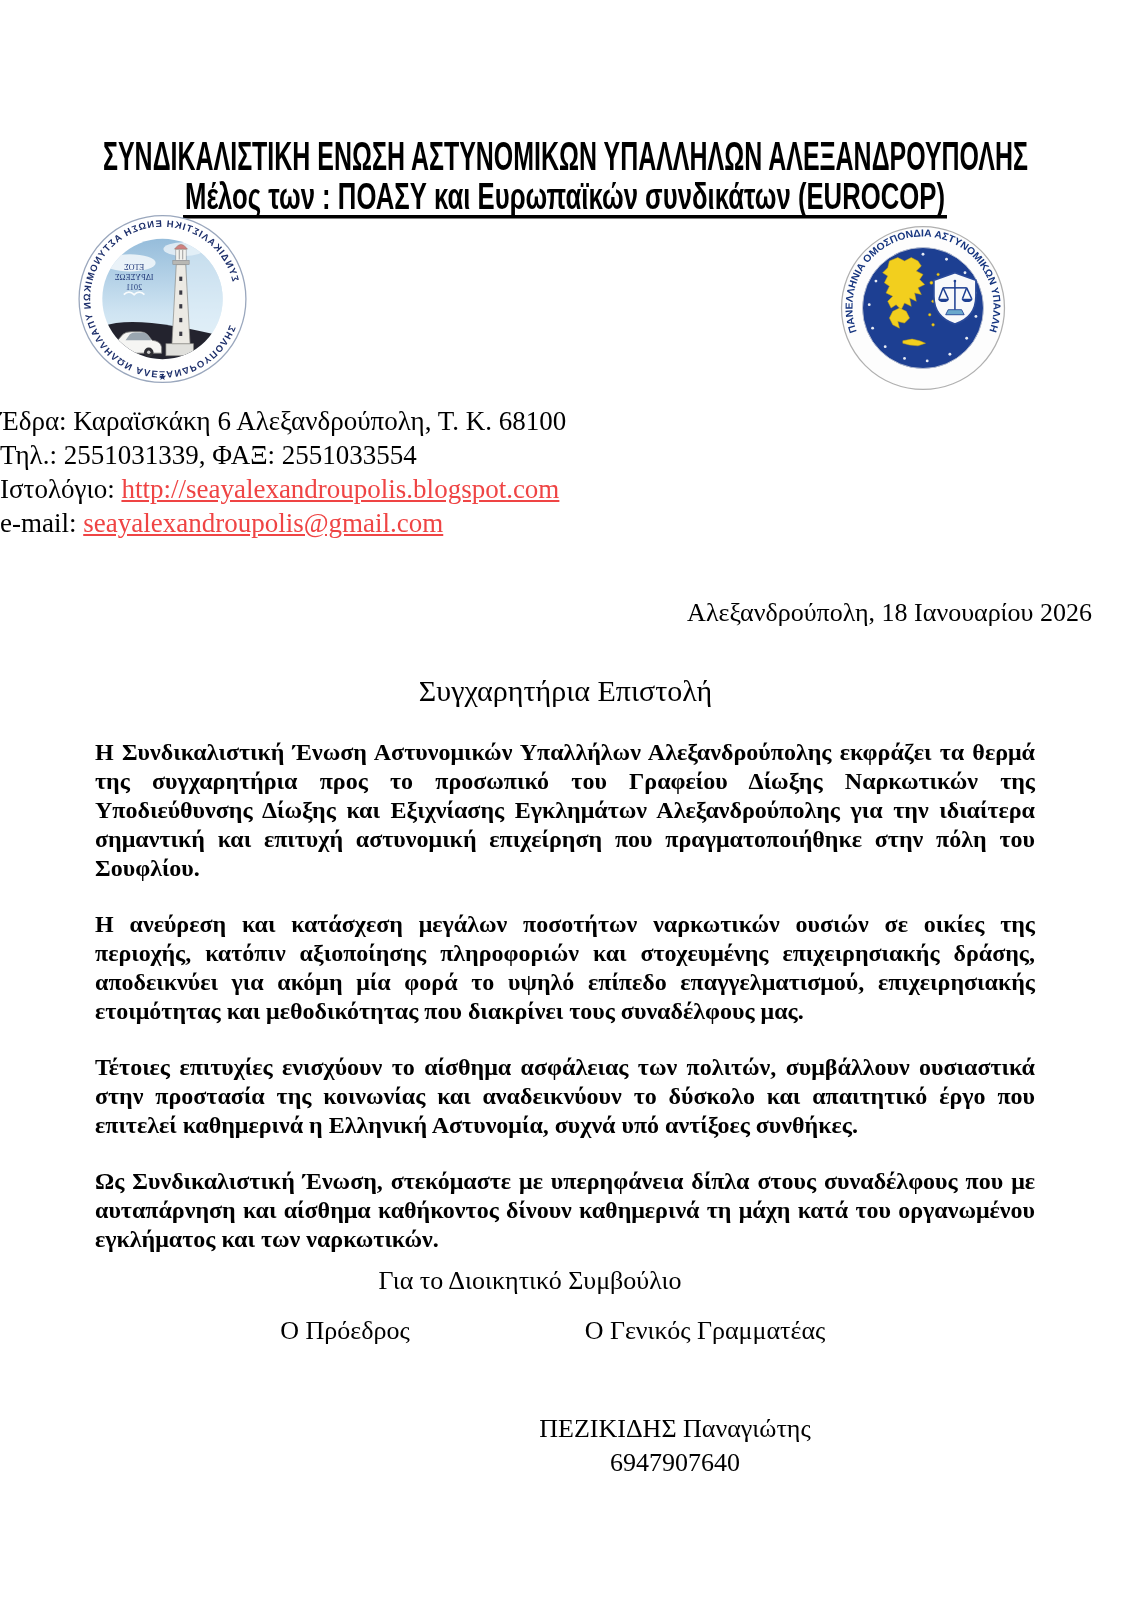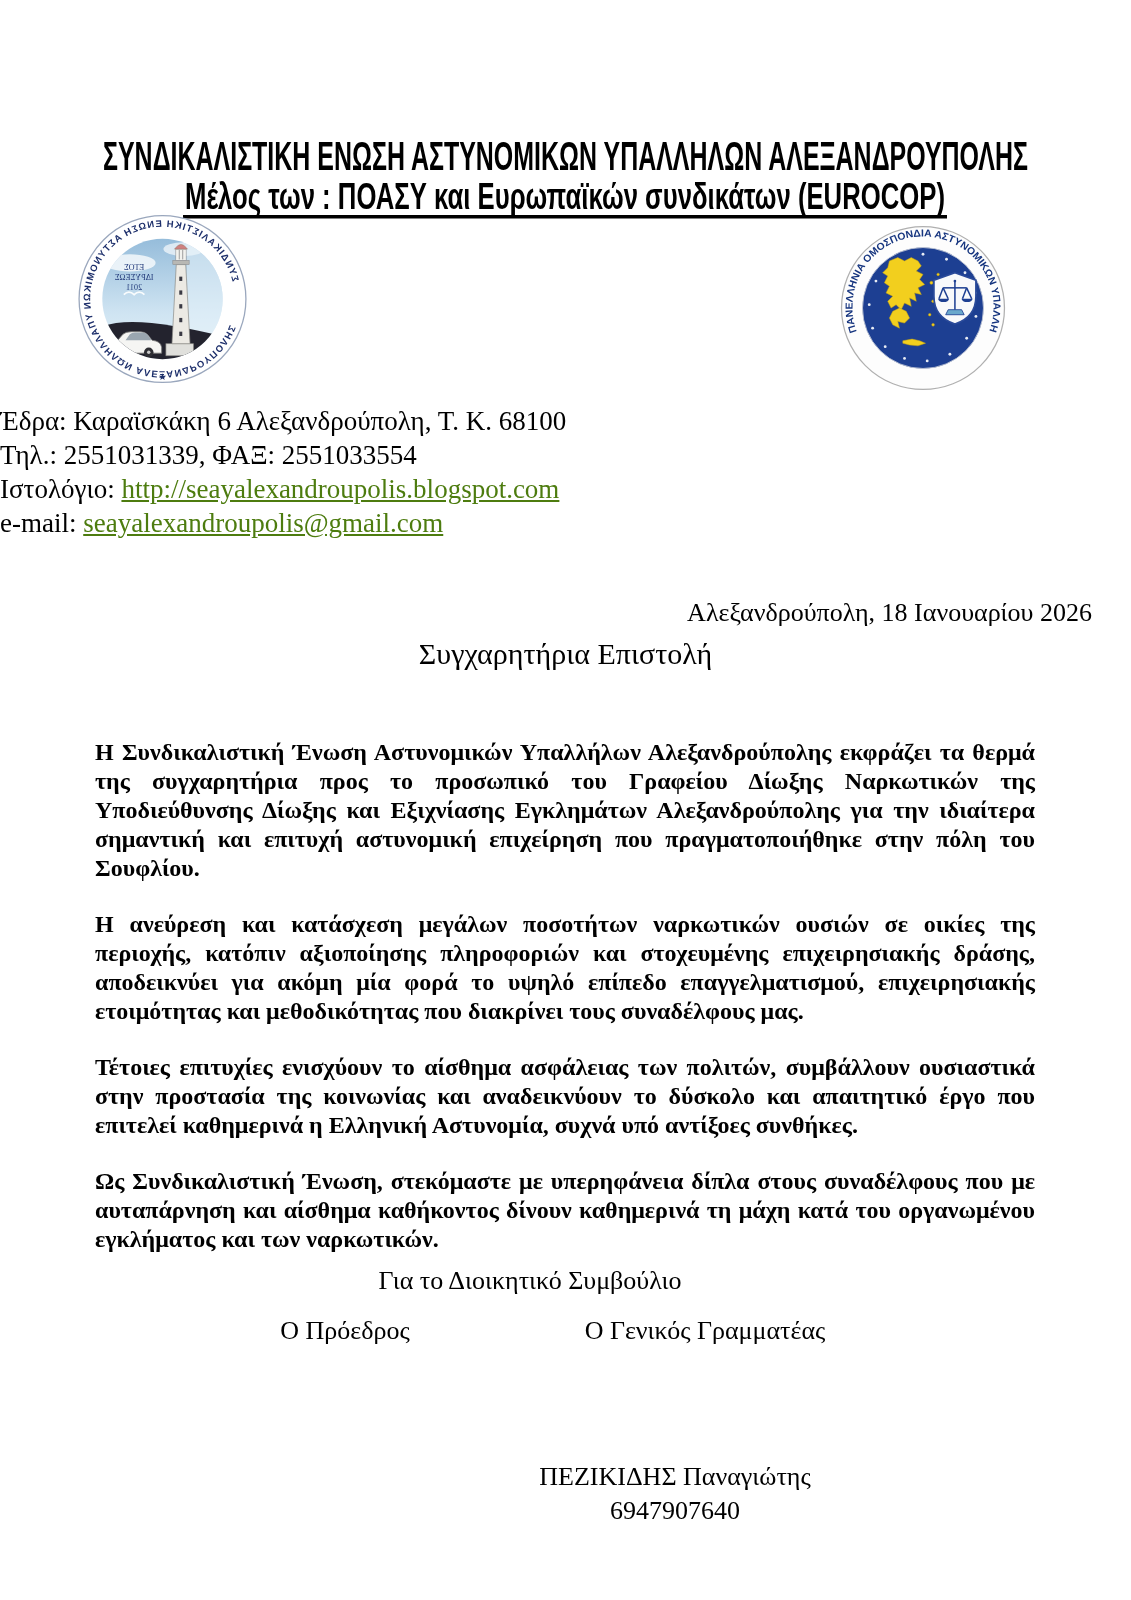--- a/index.html
+++ b/index.html
@@ -11,43 +11,43 @@
     color:#000;
     overflow:hidden;
   }
   .header-svg{position:absolute;top:131px;left:0;width:1131px;height:95px;}
   .logo-left{position:absolute;top:213px;left:75px;width:175px;height:172px;}
   .logo-right{position:absolute;top:224px;left:838px;width:170px;height:168px;}
   .contact{
     position:absolute;top:404px;left:0;width:1131px;
     text-align:left;font-size:27px;line-height:34px;
   }
-  .contact a{color:#4d7c0f;text-decoration:underline;cursor:pointer;}
+  .contact a{color:#ef4444;text-decoration:underline;cursor:pointer;}
   .dateline{
     position:absolute;top:598px;left:0;width:1131px;
     padding-right:39px;box-sizing:border-box;
     text-align:right;font-size:26px;
   }
   .letter-title{
-    position:absolute;top:637px;left:0;width:1131px;
+    position:absolute;top:674px;left:0;width:1131px;
     text-align:center;font-size:30px;
   }
   .body-text{
     position:absolute;top:738px;left:95px;width:940px;
     font-size:24px;line-height:29px;text-align:justify;
   }
   .body-text p{margin:0 0 27px 0;font-weight:bold;}
   .closing{
     position:absolute;top:1266px;left:0;width:1060px;
     text-align:center;font-size:26px;
   }
   .role-left{position:absolute;top:1316px;left:145px;width:400px;text-align:center;font-size:26px;}
   .role-right{position:absolute;top:1316px;left:505px;width:400px;text-align:center;font-size:26px;}
   .sig-left{position:absolute;top:1412px;left:155px;width:400px;text-align:center;font-size:26px;line-height:34px;}
-  .sig-right{position:absolute;top:1412px;left:475px;width:400px;text-align:center;font-size:26px;line-height:34px;margin-top:48px;}
+  .sig-right{position:absolute;top:1412px;left:475px;width:400px;text-align:center;font-size:26px;line-height:34px;}
   svg text{font-family:"Liberation Serif", serif;}
   .hdr-text{font-family:"Liberation Sans", sans-serif;font-weight:bold;fill:#000;}
   .ring-font{font-family:"Liberation Sans", sans-serif;font-weight:bold;}
 </style>
 </head>
 <body>
 
 <div class="page">
 
   <svg class="header-svg" viewBox="0 0 1131 95">

